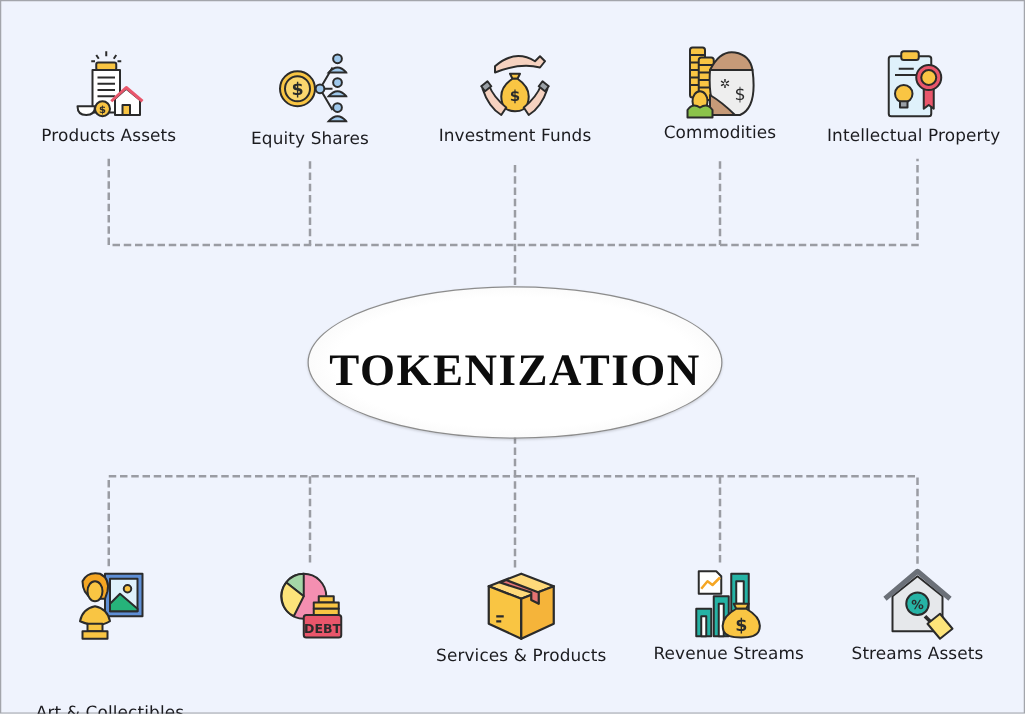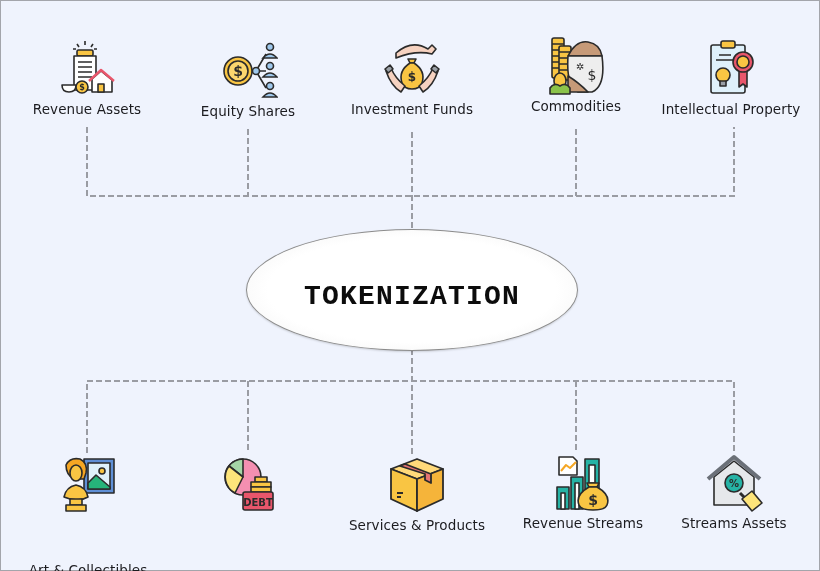--- a/index.html
+++ b/index.html
@@ -18,22 +18,22 @@
   }
   .center {
     position:absolute; left:245px; top:228px; width:330px; height:120px;
     border-radius:50%;
     background:radial-gradient(ellipse at center, #ffffff 62%, #f4f4f4 85%, #e4e4e4 100%);
     border:1px solid #8c8c8c;
     box-shadow:0 1px 2px rgba(0,0,0,0.15);
     display:flex; align-items:center; justify-content:center;
   }
   .center .title {
-    font-family:Liberation Mono, monospace; font-weight:bold;
-    font-size:28px; letter-spacing:1.2px; color:#0c0c0c; margin-top:12px;
+    font-family:Liberation Serif, serif; font-weight:bold;
+    font-size:36px; letter-spacing:1.2px; color:#0c0c0c; margin-top:12px;
   }
 </style>
 </head>
 <body>
 
 <div class="canvas">
 
   <svg class="lines" viewBox="0 0 820 571">
     <g stroke="#9a9ca3" stroke-width="2" stroke-dasharray="6,3" fill="none">
 
@@ -57,21 +57,21 @@
         <rect x="17" y="17" width="22" height="34" fill="#ffffff"></rect>
         <path d="M21 23 h14 M21 28 h14 M21 33 h14 M21 38 h14" fill="none"></path>
         <path d="M5 46 h14 q0 7 -7 7 q-7 0 -7 -7z" fill="#ffffff"></path>
         <circle cx="25" cy="48" r="6" fill="#f9c543"></circle>
         <path d="M35 40 l9 -8 l11 9 v12 h-20z" fill="#ffffff"></path>
         <path d="M32 42 l12 -11 l13 11" fill="none" stroke="#e9566b" stroke-width="2.4"></path>
         <rect x="41" y="45" width="6" height="8" fill="#f9c543"></rect>
       </g>
       <text x="25" y="51" font-size="8" text-anchor="middle" fill="#2b2b2b" font-family="DejaVu Sans, sans-serif" font-weight="bold">$</text>
     </svg>
-    <div class="label">Revenue Assets</div>
+    <div class="label">Products Assets</div>
   </div>
 
   <div class="node" style="left:187px; top:40px; width:120px;">
     <svg class="icon" viewBox="0 0 60 60">
       <g stroke="#2b2b2b" stroke-width="1.6">
         <path d="M38 30 L48 13 M38 30 H48 M38 30 L48 47" fill="none"></path>
         <circle cx="20" cy="30" r="14" fill="#f9c543"></circle>
         <circle cx="20" cy="30" r="10" fill="#fbd66e"></circle>
         <circle cx="38" cy="30" r="3.5" fill="#9fc8ec"></circle>
         <circle cx="52" cy="6" r="3.5" fill="#9fc8ec"></circle>

